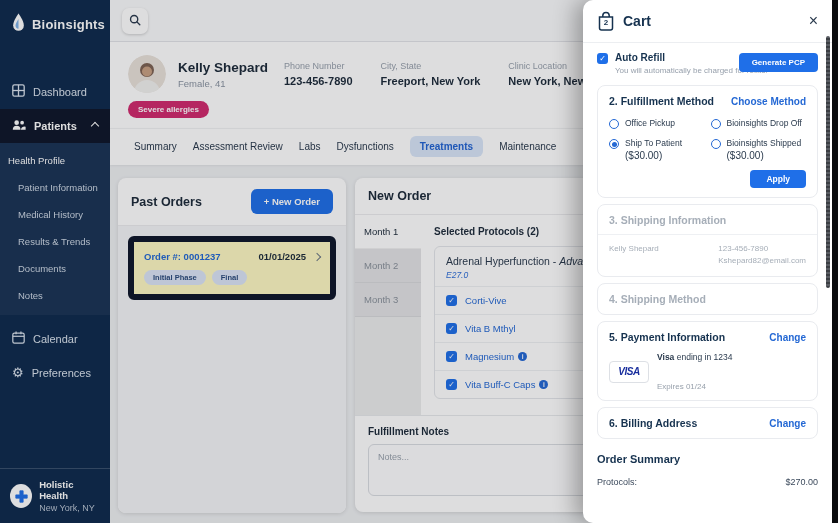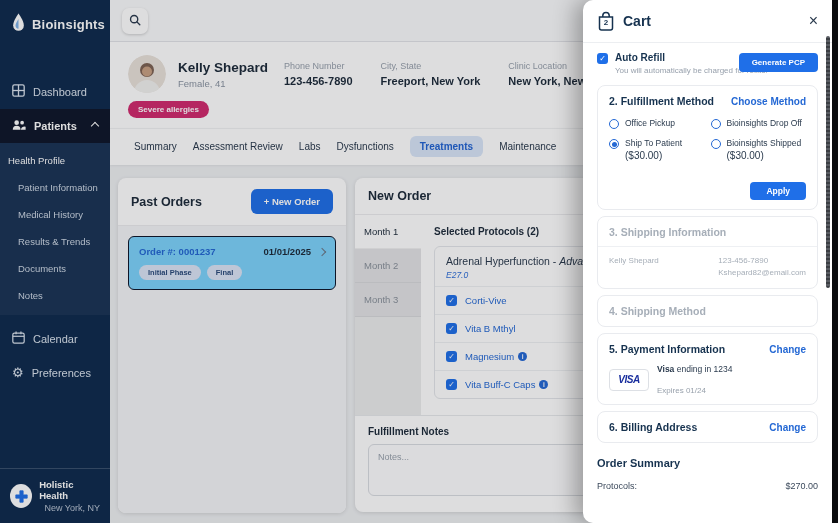--- a/index.html
+++ b/index.html
@@ -16,21 +16,21 @@
   .chev { width:6px; height:6px; border-right:1.6px solid currentColor; border-bottom:1.6px solid currentColor; display:inline-block; }
   .chev.up { transform:rotate(-135deg); margin-left:auto; }
   .chev.down { transform:rotate(45deg); }
   .chev.right { transform:rotate(-45deg); }
   .submenu { background:rgba(255,255,255,0.05); padding:4px 0 6px; }
   .submenu-item { padding:8px 10px 8px 18px; font-size:9.5px; color:#cfd9e5; cursor:pointer; }
   .submenu-item.current { color:#fff; font-weight:normal;padding-left:8px; }
   .side-footer { margin-top:auto; border-top:1px solid rgba(255,255,255,0.18); padding:10px 10px; display:flex; align-items:center; gap:7px; }
   .clinic-badge { width:24px; height:24px; border-radius:50%; background:#fff; display:flex; align-items:center; justify-content:center; }
   .clinic-name { color:#fff; font-size:9.5px; font-weight:bold; }
-  .clinic-loc { color:#b9c4d3; font-size:9px; margin-top:2px;text-align:right; }
+  .clinic-loc { color:#b9c4d3; font-size:9px; margin-top:2px; }
 
   
   .main { position:absolute; left:110px; top:0; right:0; bottom:0; background:#eef0f2; }
   .topbar { height:42px; background:#fafbfc; border-bottom:1px solid #e2e4e8; display:flex; align-items:center; padding:0 12px; }
   .search-btn { width:26px; height:26px; border-radius:7px; background:#fff; box-shadow:0 1px 3px rgba(0,0,0,0.18); display:flex; align-items:center; justify-content:center; cursor:pointer; }
 
   .patient-header { background:#fff; padding:13px 18px 10px; }
   .ph-top { display:flex; align-items:center; }
   .avatar { width:38px; height:38px; border-radius:50%; overflow:hidden; flex:0 0 auto; }
   .name-block { margin-left:12px; width:106px; }
@@ -47,21 +47,21 @@
 
   .content { position:absolute; top:168px; left:0; right:0; bottom:0; }
   .card { position:absolute; background:#fff; border-radius:8px; box-shadow:0 1px 4px rgba(0,0,0,0.12); overflow:hidden; }
   .card-past { left:8px; top:10px; width:228px; height:335px; display:flex; flex-direction:column; }
   .card-new  { left:245px; top:10px; width:352px; bottom:11px; display:flex; flex-direction:column; }
   .card-head { display:flex; align-items:center; justify-content:space-between; padding:11px 13px; border-bottom:1px solid #ececee; }
   .card-title { font-size:12.5px; font-weight:bold; color:#1d2b3a; }
   .btn { background:#1f6fe8; color:#fff; border:none; border-radius:6px; font-weight:bold; cursor:pointer; font-family:"Liberation Sans",sans-serif;text-align:right; }
   .btn-new-order { font-size:9.5px; padding:7px 13px; }
   .past-body { flex:1; background:#f4f5f7; padding:10px; }
-  .order-card { background:#7dd3fc; border:1px solid #0f172a; border-radius:6px; padding:9px 10px; cursor:pointer; }
+  .order-card { background:#fef9c3; border:6px solid #0f172a; border-radius:6px; padding:9px 10px; cursor:pointer; }
   .order-top { display:flex; align-items:center; }
   .order-num { color:#2468d4; font-size:9.5px; font-weight:bold; }
   .order-date { margin-left:auto; font-size:9.5px; font-weight:bold; color:#1d2b3a; }
   .order-chev { color:#6b7685; margin-left:8px; }
   .order-badges { margin-top:8px; display:flex; gap:6px; }
   .pill-blue { background:#dbe5f6; color:#2a4a7b; font-size:7.5px; font-weight:bold; padding:3px 9px; border-radius:9px; }
 
   .new-body { display:flex; flex:1; min-height:0; }
   .months { width:66px; flex:0 0 auto; background:#eceded; }
   .month-tab { padding:11px 9px; font-size:9.5px; color:#8a919b; background:#e3e4e6; border-bottom:1px solid #d8d9db; cursor:pointer; }
@@ -111,32 +111,32 @@
   .badge-protocols { margin-left:8px; background:#e3edfc; color:#2468d4; font-size:7.5px; font-weight:bold; padding:3px 8px; border-radius:9px; }
   .sect-chev { margin-left:auto; color:#3c4a5c; margin-right:2px; }
 
   .radio-grid { display:grid; grid-template-columns:1fr 1fr; gap:9px 6px; margin-top:11px; }
   .radio-opt { display:flex; gap:6px; cursor:pointer; }
   .radio { width:10px; height:10px; border:1.6px solid #2468d4; border-radius:50%; flex:0 0 auto; margin-top:1px; }
   .radio.sel { position:relative; }
   .radio.sel::after { content:""; position:absolute; left:1.6px; top:1.6px; width:5px; height:5px; border-radius:50%; background:#2468d4; }
   .radio-label { font-size:8.5px; color:#2a3a4d; }
   .radio-price { font-size:10px; color:#2a3a4d; margin-top:2px; }
-  .apply-row { display:flex; justify-content:flex-end; margin-top:21px; }
+  .apply-row { display:flex; justify-content:flex-end; margin-top:9px; }
   .btn-apply { font-size:8.5px; padding:4px 16px; border-radius:4px; }
 
   .sect-divider { height:1px; background:#eef0f3; margin:8px -11px 8px; }
   .ship-body { display:flex; font-size:8px; color:#a6aeb8; line-height:1.5; }
   .ship-col-l { flex:1; }
 
   .pay-body { display:flex; align-items:center; gap:8px; margin-top:9px; }
   .visa-box { width:40px; height:22px; border:1px solid #dde0e5; border-radius:4px; display:flex; align-items:center; justify-content:center; }
   .visa-word { font-size:10px; font-weight:bold; font-style:italic; color:#1a2f9e; letter-spacing:-.5px; }
   .pay-line1 { font-size:8.5px; color:#2a3a4d; }
-  .pay-line2 { font-size:8px; color:#98a1ac; margin-top:12px; }
+  .pay-line2 { font-size:8px; color:#98a1ac; margin-top:20px; }
 
   .summary { padding:2px 14px 0; }
   .sum-title { font-size:11px; font-weight:bold; color:#16324f; margin:6px 0 8px; }
   .sum-row { display:flex; justify-content:space-between; font-size:9px; color:#3c4a5c; padding:4px 0; }
 </style>
 </head>
 <body>
 
 <div class="screen">
 

